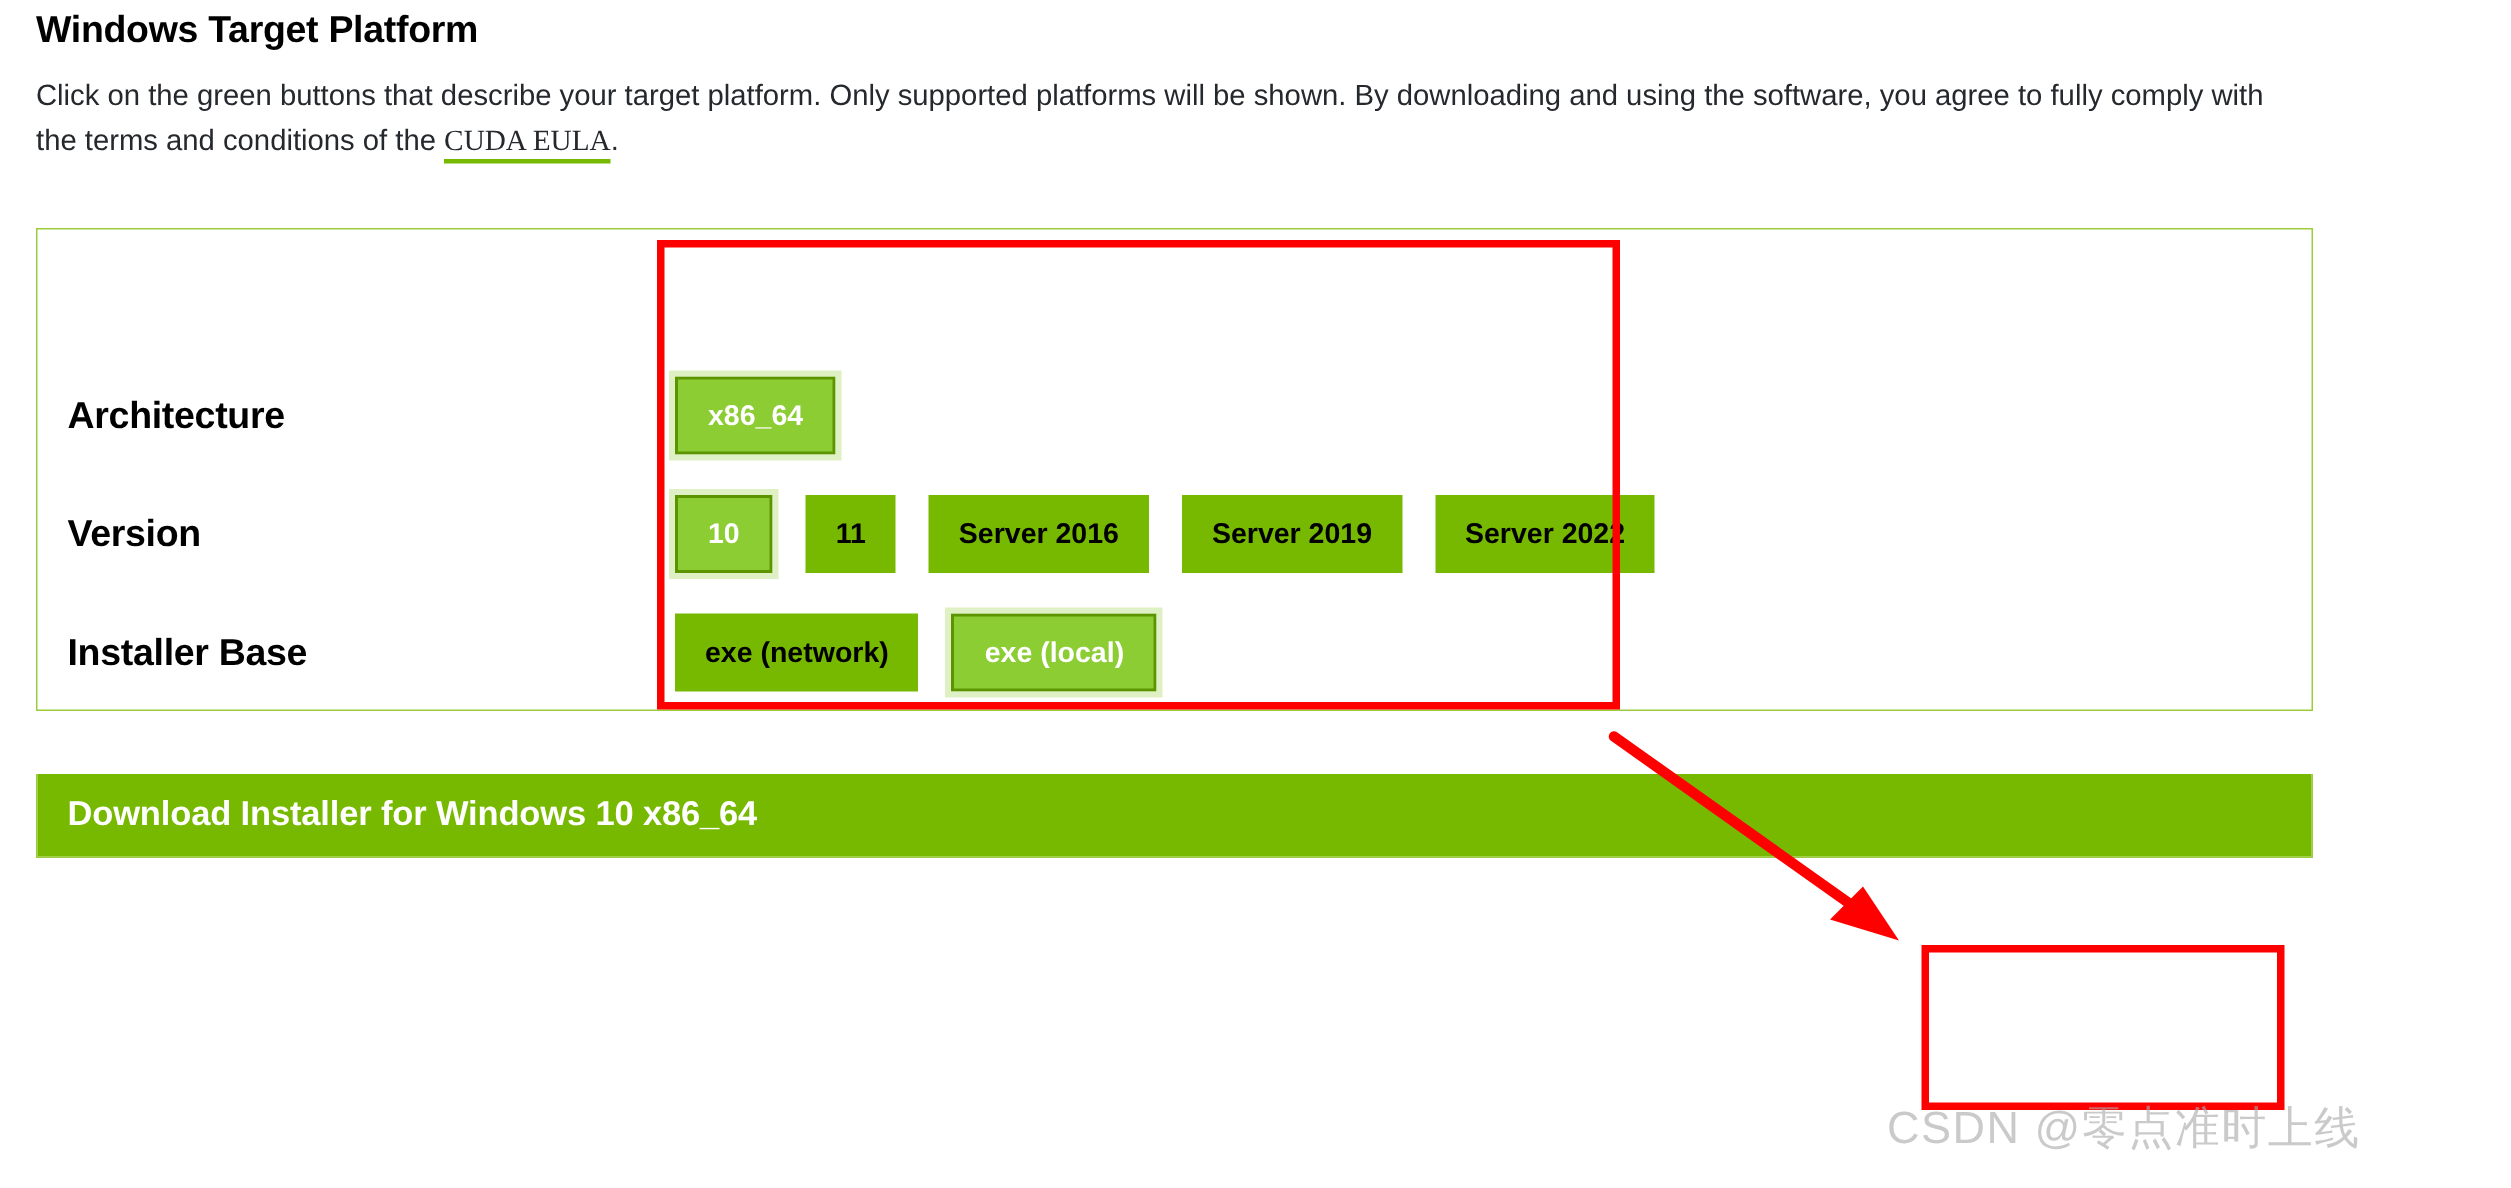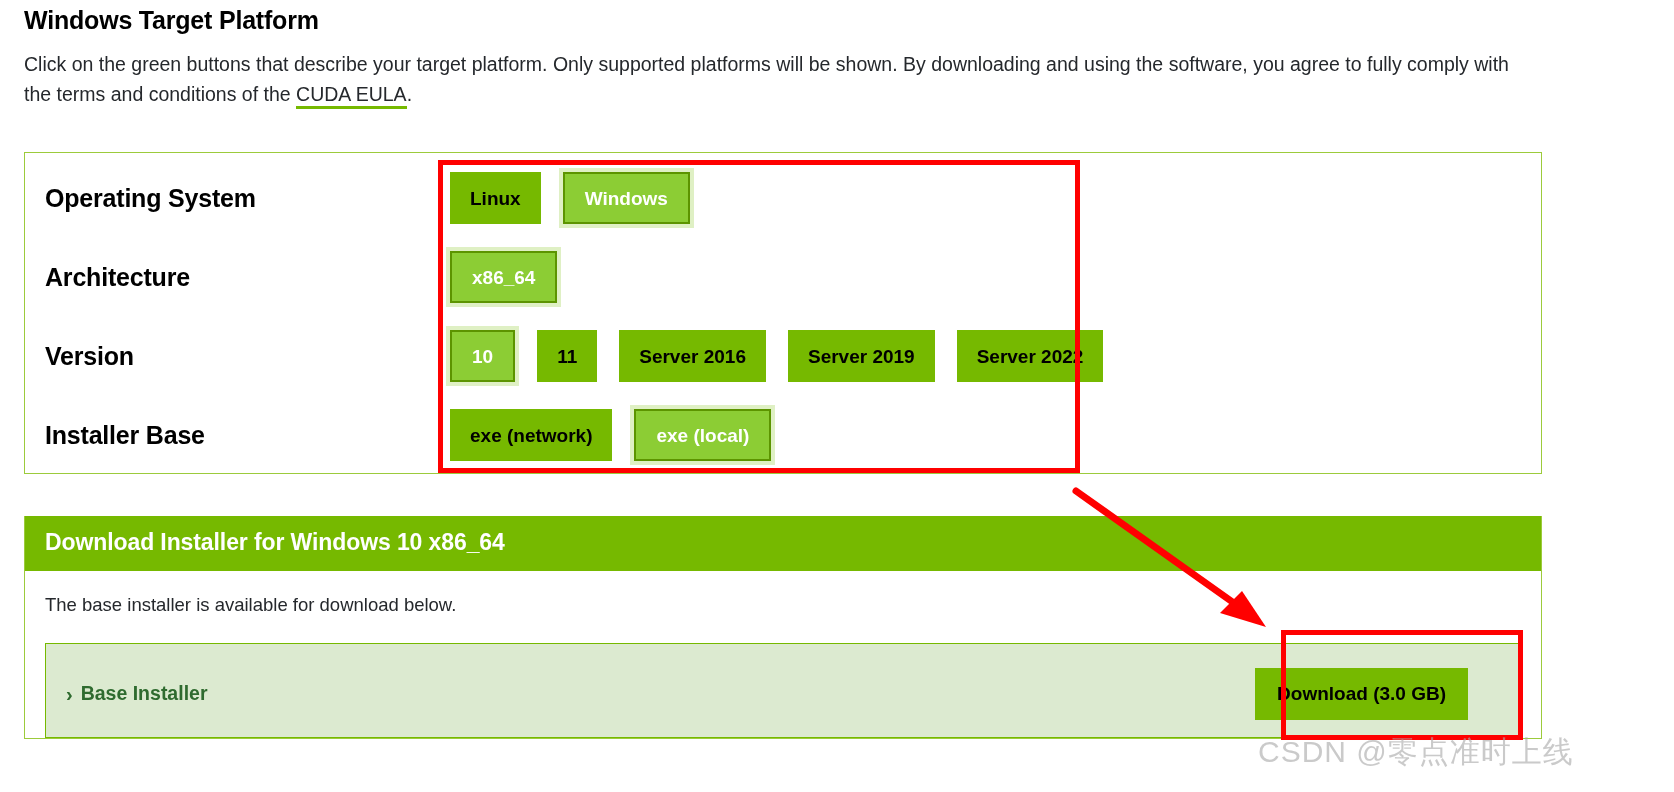--- a/index.html
+++ b/index.html
@@ -32,20 +32,21 @@
     line-height: 1.55;
     color: #25282c;
     margin: 0;
     max-width: 1515px;
   }
   .eula-link {
     color: #25282c;
     text-decoration: none;
     border-bottom: 3px solid #76b900;
     padding-bottom: 1px;
+    font-family: Liberation Serif, serif;
   }
 
   
   .selector-panel {
     position: absolute;
     left: 24px; top: 152px;
     width: 1518px; height: 322px;
     border: 1px solid #9ccb3b;
     background: #fff;
   }
@@ -220,27 +221,20 @@
 
 <div id="page">
 
   <div class="intro">
     <h1 class="page-title">Windows Target Platform</h1>
     <p class="intro-para"><span>Click on the green buttons that describe your target platform. Only supported platforms will be shown. By downloading and using the software, you agree to fully comply with the terms and conditions of the </span><a class="eula-link" href="#">CUDA EULA</a><span>.</span></p>
   </div>
 
   <div class="selector-panel">
 
-    <div class="sel-row row-os">
-      <div class="sel-label">Operating System</div>
-      <div class="btn-group">
-        <button class="opt-btn">Linux</button>
-        <button class="opt-btn selected">Windows</button>
-      </div>
-    </div>
 
     <div class="sel-row row-arch">
       <div class="sel-label">Architecture</div>
       <div class="btn-group">
         <button class="opt-btn selected">x86_64</button>
       </div>
     </div>
 
     <div class="sel-row row-ver">
       <div class="sel-label">Version</div>
@@ -264,29 +258,19 @@
 
   <div class="red-box-selector"></div>
 
   <svg class="red-arrow" viewBox="0 0 210 150">
     <line x1="6" y1="6" x2="178" y2="128" stroke="#ff0000" stroke-width="7" stroke-linecap="round"></line>
     <polygon points="196,142 150,128 172,106" fill="#ff0000"></polygon>
   </svg>
 
   <div class="download-panel">
     <div class="dl-header">Download Installer for Windows 10 x86_64</div>
-    <div class="dl-body">
-      <p class="dl-note">The base installer is available for download below.</p>
-      <div class="installer-row">
-        <div class="installer-label">
-          <span class="chev">›</span>
-          <span>Base Installer</span>
-        </div>
-        <button class="dl-button">Download (3.0 GB)</button>
-      </div>
-    </div>
   </div>
 
   <div class="red-box-download"></div>
 
   <div class="watermark">CSDN @零点准时上线</div>
 
 </div>
 
 </body></html>

